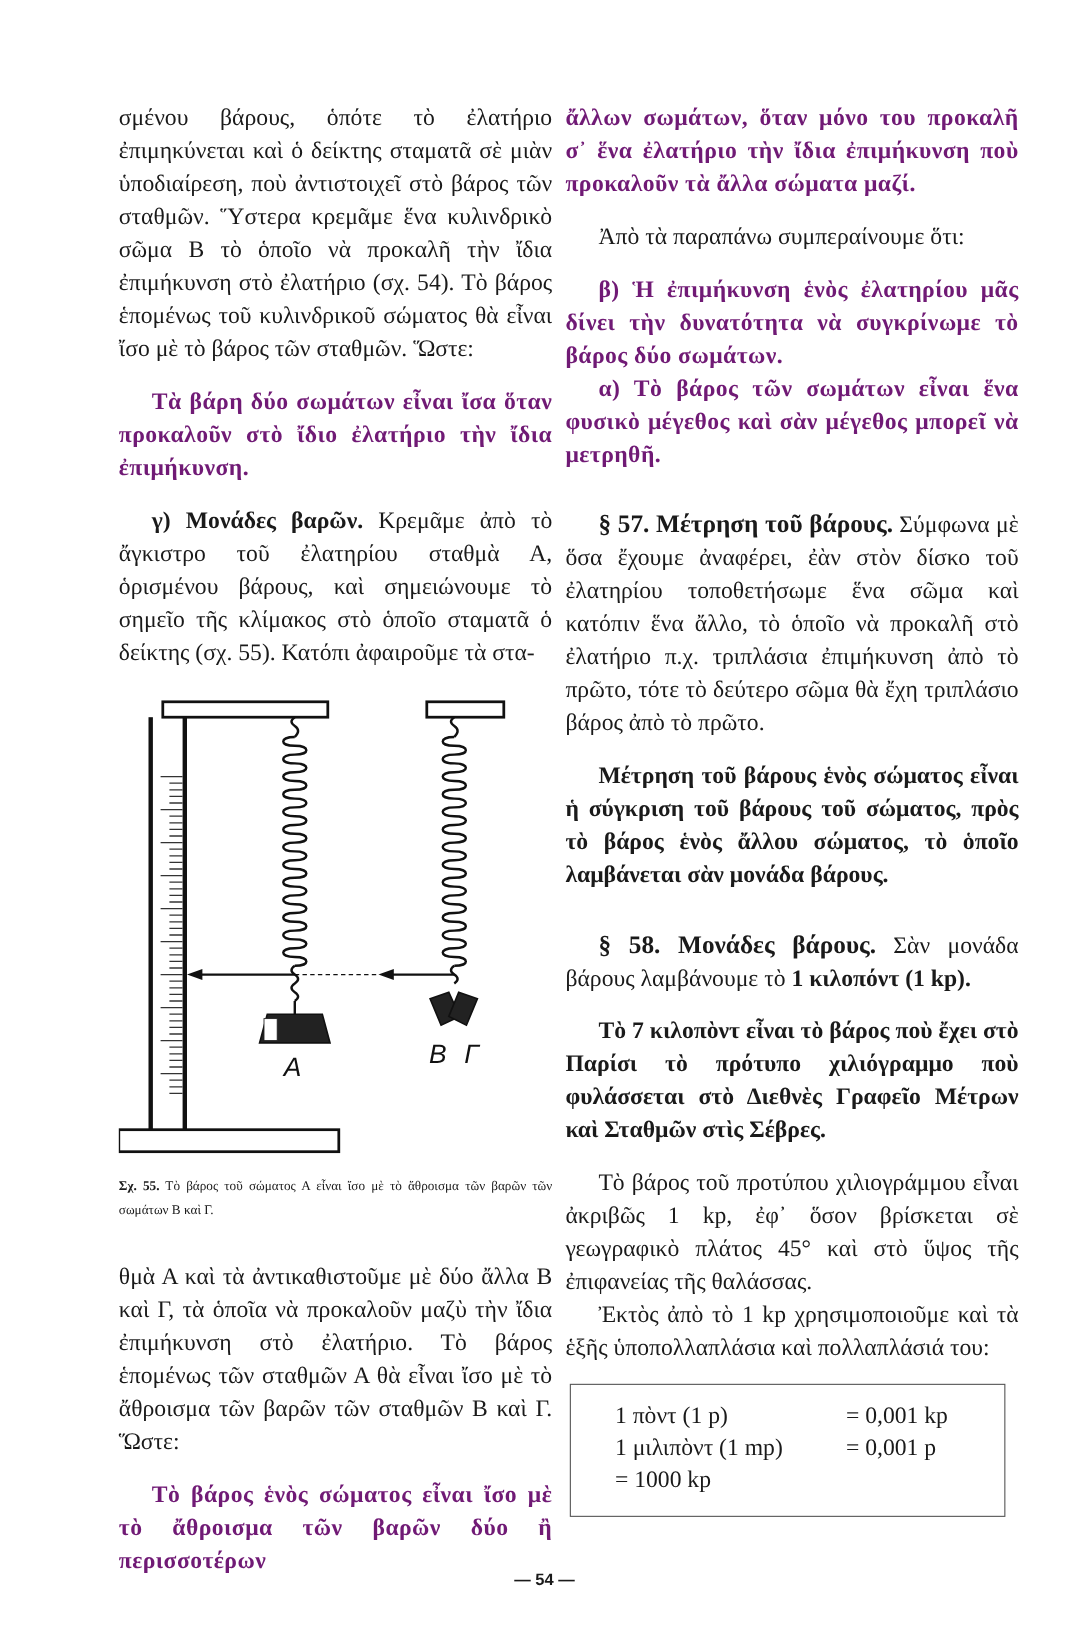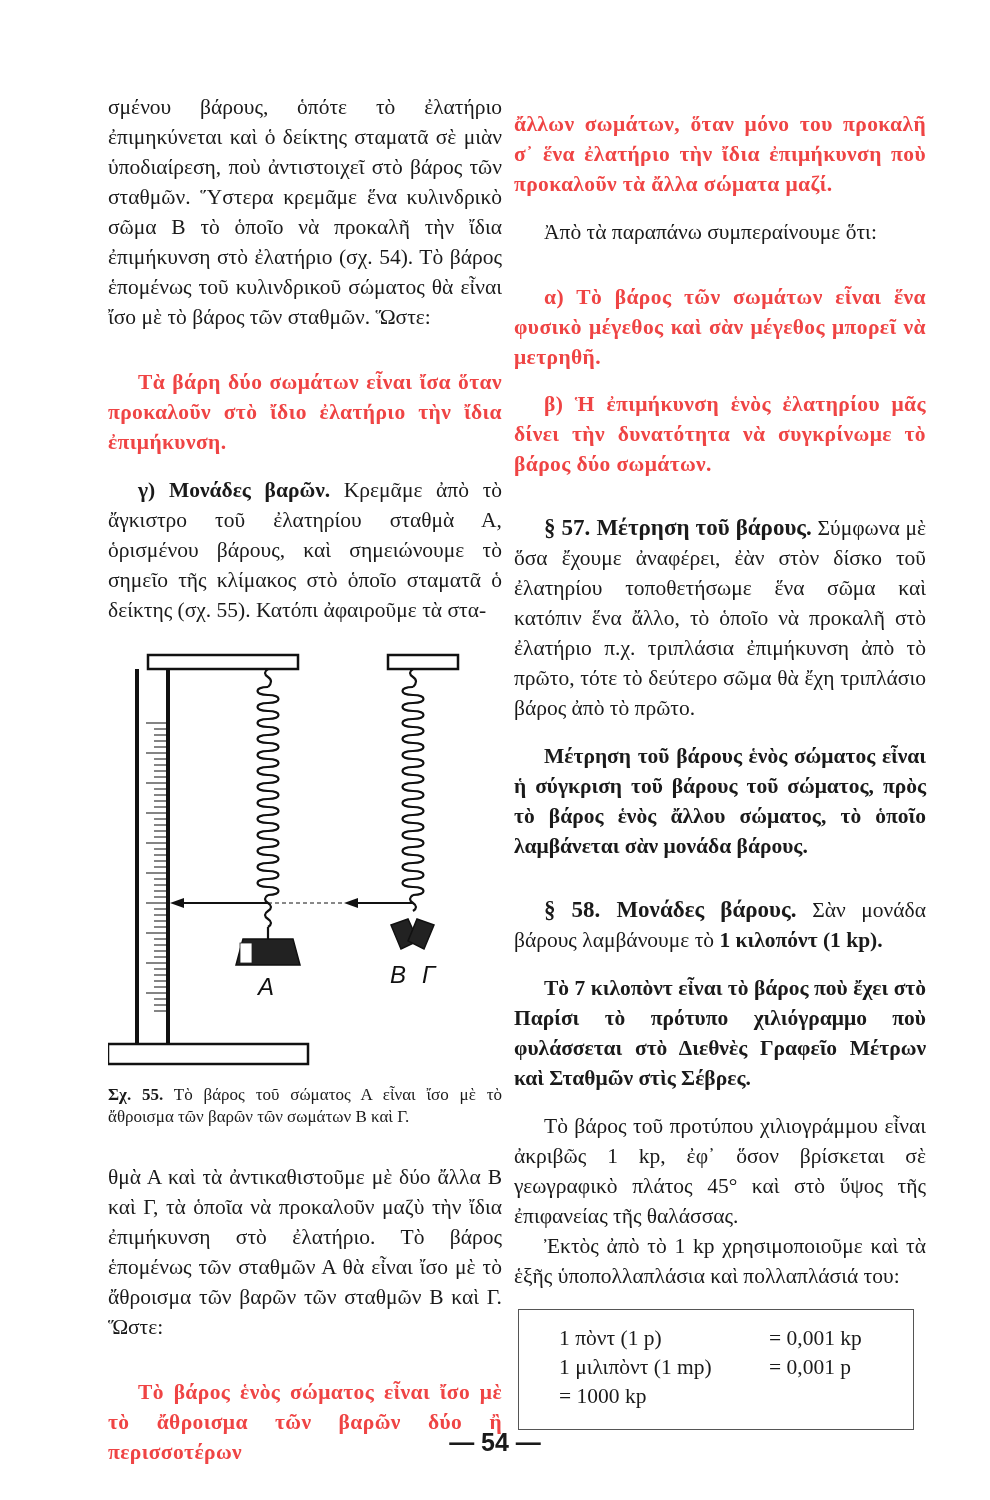--- a/index.html
+++ b/index.html
@@ -3,33 +3,33 @@
 <meta charset="utf-8">
 <style>
   html, body { margin: 0; padding: 0; background: #ffffff; }
   body { width: 990px; height: 1500px; position: relative; overflow: hidden;
          font-family: "DejaVu Serif", "Liberation Serif", serif; color: #1a1a1a; }
   .col { position: absolute; top: 92px; }
   .col-left { left: 108px; width: 394px; }
   .col-right { left: 514px; width: 412px; }
   p { margin: 0; text-align: justify; font-family: "Liberation Serif", serif; font-size: 21.5px; line-height: 30px; }
   .indent { text-indent: 30px; }
-  .grey { color: #ef4444; font-weight: bold; letter-spacing: 0.4px; margin-top: 17px; }
+  .grey { color: #701a75; font-weight: bold; letter-spacing: 0.4px; }
   .bold { font-weight: bold; }
   .heading { font-weight: bold; font-size: 23px; }
   .gap-m { height: 18px; }
   .gap-l { height: 34px; }
   .figure { position: relative; width: 394px; height: 435px; margin-top: 18px; }
-  .caption { font-size: 17px; line-height: 22px; margin-top: 6px; font-family: "Liberation Serif", serif; text-align: justify; }
+  .caption { font-size: 12px; line-height: 22px; margin-top: 6px; font-family: "Liberation Serif", serif; text-align: justify; }
   .caption .label { font-weight: bold; }
   .unit-box { border: 1.5px solid #555; margin: 18px 12px 0 4px; padding: 14px 0 18px 40px; }
   .unit-row { display: flex; font-family: "Liberation Serif", serif; font-size: 21.5px; line-height: 29px; align-items: center; }
   .unit-row .name { width: 210px; }
   .page-number { position: absolute; top: 1428px; left: 0; width: 990px; text-align: center;
-                 font-family: "Liberation Sans", sans-serif; font-weight: bold; font-size: 25px; }
+                 font-family: "Liberation Sans", sans-serif; font-weight: bold; font-size: 15px; }
 </style>
 </head>
 <body>
 
 <div class="col col-left">
   <p>σμένου βάρους, ὁπότε τὸ ἐλατήριο ἐπιμηκύνεται καὶ ὁ δείκτης σταματᾶ σὲ μιὰν ὑποδιαίρεση, ποὺ ἀντιστοιχεῖ στὸ βάρος τῶν σταθμῶν. Ὕστερα κρεμᾶμε ἕνα κυλινδρικὸ σῶμα Β τὸ ὁποῖο νὰ προκαλῆ τὴν ἴδια ἐπιμήκυνση στὸ ἐλατήριο (σχ. 54). Τὸ βάρος ἑπομένως τοῦ κυλινδρικοῦ σώματος θὰ εἶναι ἴσο μὲ τὸ βάρος τῶν σταθμῶν. Ὥστε:</p>
   <div class="gap-m"></div>
   <p class="indent grey">Τὰ βάρη δύο σωμάτων εἶναι ἴσα ὅταν προκαλοῦν στὸ ἴδιο ἐλατήριο τὴν ἴδια ἐπιμήκυνση.</p>
   <div class="gap-m"></div>
   <p class="indent"><span class="bold">γ) Μονάδες βαρῶν.</span> <span>Κρεμᾶμε ἀπὸ τὸ ἄγκιστρο τοῦ ἐλατηρίου σταθμὰ Α, ὁρισμένου βάρους, καὶ σημειώνουμε τὸ σημεῖο τῆς κλίμακος στὸ ὁποῖο σταματᾶ ὁ δείκτης (σχ. 55). Κατόπι ἀφαιροῦμε τὰ στα-</span></p>
@@ -128,22 +128,22 @@
   <p>θμὰ Α καὶ τὰ ἀντικαθιστοῦμε μὲ δύο ἄλλα Β καὶ Γ, τὰ ὁποῖα νὰ προκαλοῦν μαζὺ τὴν ἴδια ἐπιμήκυνση στὸ ἐλατήριο. Τὸ βάρος ἑπομένως τῶν σταθμῶν Α θὰ εἶναι ἴσο μὲ τὸ ἄθροισμα τῶν βαρῶν τῶν σταθμῶν Β καὶ Γ. Ὥστε:</p>
   <div class="gap-m"></div>
   <p class="indent grey">Τὸ βάρος ἑνὸς σώματος εἶναι ἴσο μὲ τὸ ἄθροισμα τῶν βαρῶν δύο ἢ περισσοτέρων</p>
 </div>
 
 <div class="col col-right">
   <p class="grey">ἄλλων σωμάτων, ὅταν μόνο του προκαλῆ σ᾽ ἕνα ἐλατήριο τὴν ἴδια ἐπιμήκυνση ποὺ προκαλοῦν τὰ ἄλλα σώματα μαζί.</p>
   <div class="gap-m"></div>
   <p class="indent">Ἀπὸ τὰ παραπάνω συμπεραίνουμε ὅτι:</p>
   <div class="gap-m"></div>
+  <p class="indent grey">β) Ἡ ἐπιμήκυνση ἑνὸς ἐλατηρίου μᾶς δίνει τὴν δυνατότητα νὰ συγκρίνωμε τὸ βάρος δύο σωμάτων.</p>
   <p class="indent grey">α) Τὸ βάρος τῶν σωμάτων εἶναι ἕνα φυσικὸ μέγεθος καὶ σὰν μέγεθος μπορεῖ νὰ μετρηθῆ.</p>
-  <p class="indent grey">β) Ἡ ἐπιμήκυνση ἑνὸς ἐλατηρίου μᾶς δίνει τὴν δυνατότητα νὰ συγκρίνωμε τὸ βάρος δύο σωμάτων.</p>
   <div class="gap-l"></div>
   <p class="indent"><span class="heading">§ 57. Μέτρηση τοῦ βάρους.</span> <span>Σύμφωνα μὲ ὅσα ἔχουμε ἀναφέρει, ἐὰν στὸν δίσκο τοῦ ἐλατηρίου τοποθετήσωμε ἕνα σῶμα καὶ κατόπιν ἕνα ἄλλο, τὸ ὁποῖο νὰ προκαλῆ στὸ ἐλατήριο π.χ. τριπλάσια ἐπιμήκυνση ἀπὸ τὸ πρῶτο, τότε τὸ δεύτερο σῶμα θὰ ἔχη τριπλάσιο βάρος ἀπὸ τὸ πρῶτο.</span></p>
   <div class="gap-m"></div>
   <p class="indent bold">Μέτρηση τοῦ βάρους ἑνὸς σώματος εἶναι ἡ σύγκριση τοῦ βάρους τοῦ σώματος, πρὸς τὸ βάρος ἑνὸς ἄλλου σώματος, τὸ ὁποῖο λαμβάνεται σὰν μονάδα βάρους.</p>
   <div class="gap-l"></div>
   <p class="indent"><span class="heading">§ 58. Μονάδες βάρους.</span> <span>Σὰν μονάδα βάρους λαμβάνουμε τὸ </span><span class="bold">1 κιλοπόντ (1 kp).</span></p>
   <div class="gap-m"></div>
   <p class="indent bold">Τὸ 7 κιλοπὸντ εἶναι τὸ βάρος ποὺ ἔχει στὸ Παρίσι τὸ πρότυπο χιλιόγραμμο ποὺ φυλάσσεται στὸ Διεθνὲς Γραφεῖο Μέτρων καὶ Σταθμῶν στὶς Σέβρες.</p>
   <div class="gap-m"></div>
   <p class="indent">Τὸ βάρος τοῦ προτύπου χιλιογράμμου εἶναι ἀκριβῶς 1 kp, ἐφ᾽ ὅσον βρίσκεται σὲ γεωγραφικὸ πλάτος 45° καὶ στὸ ὕψος τῆς ἐπιφανείας τῆς θαλάσσας.</p>

